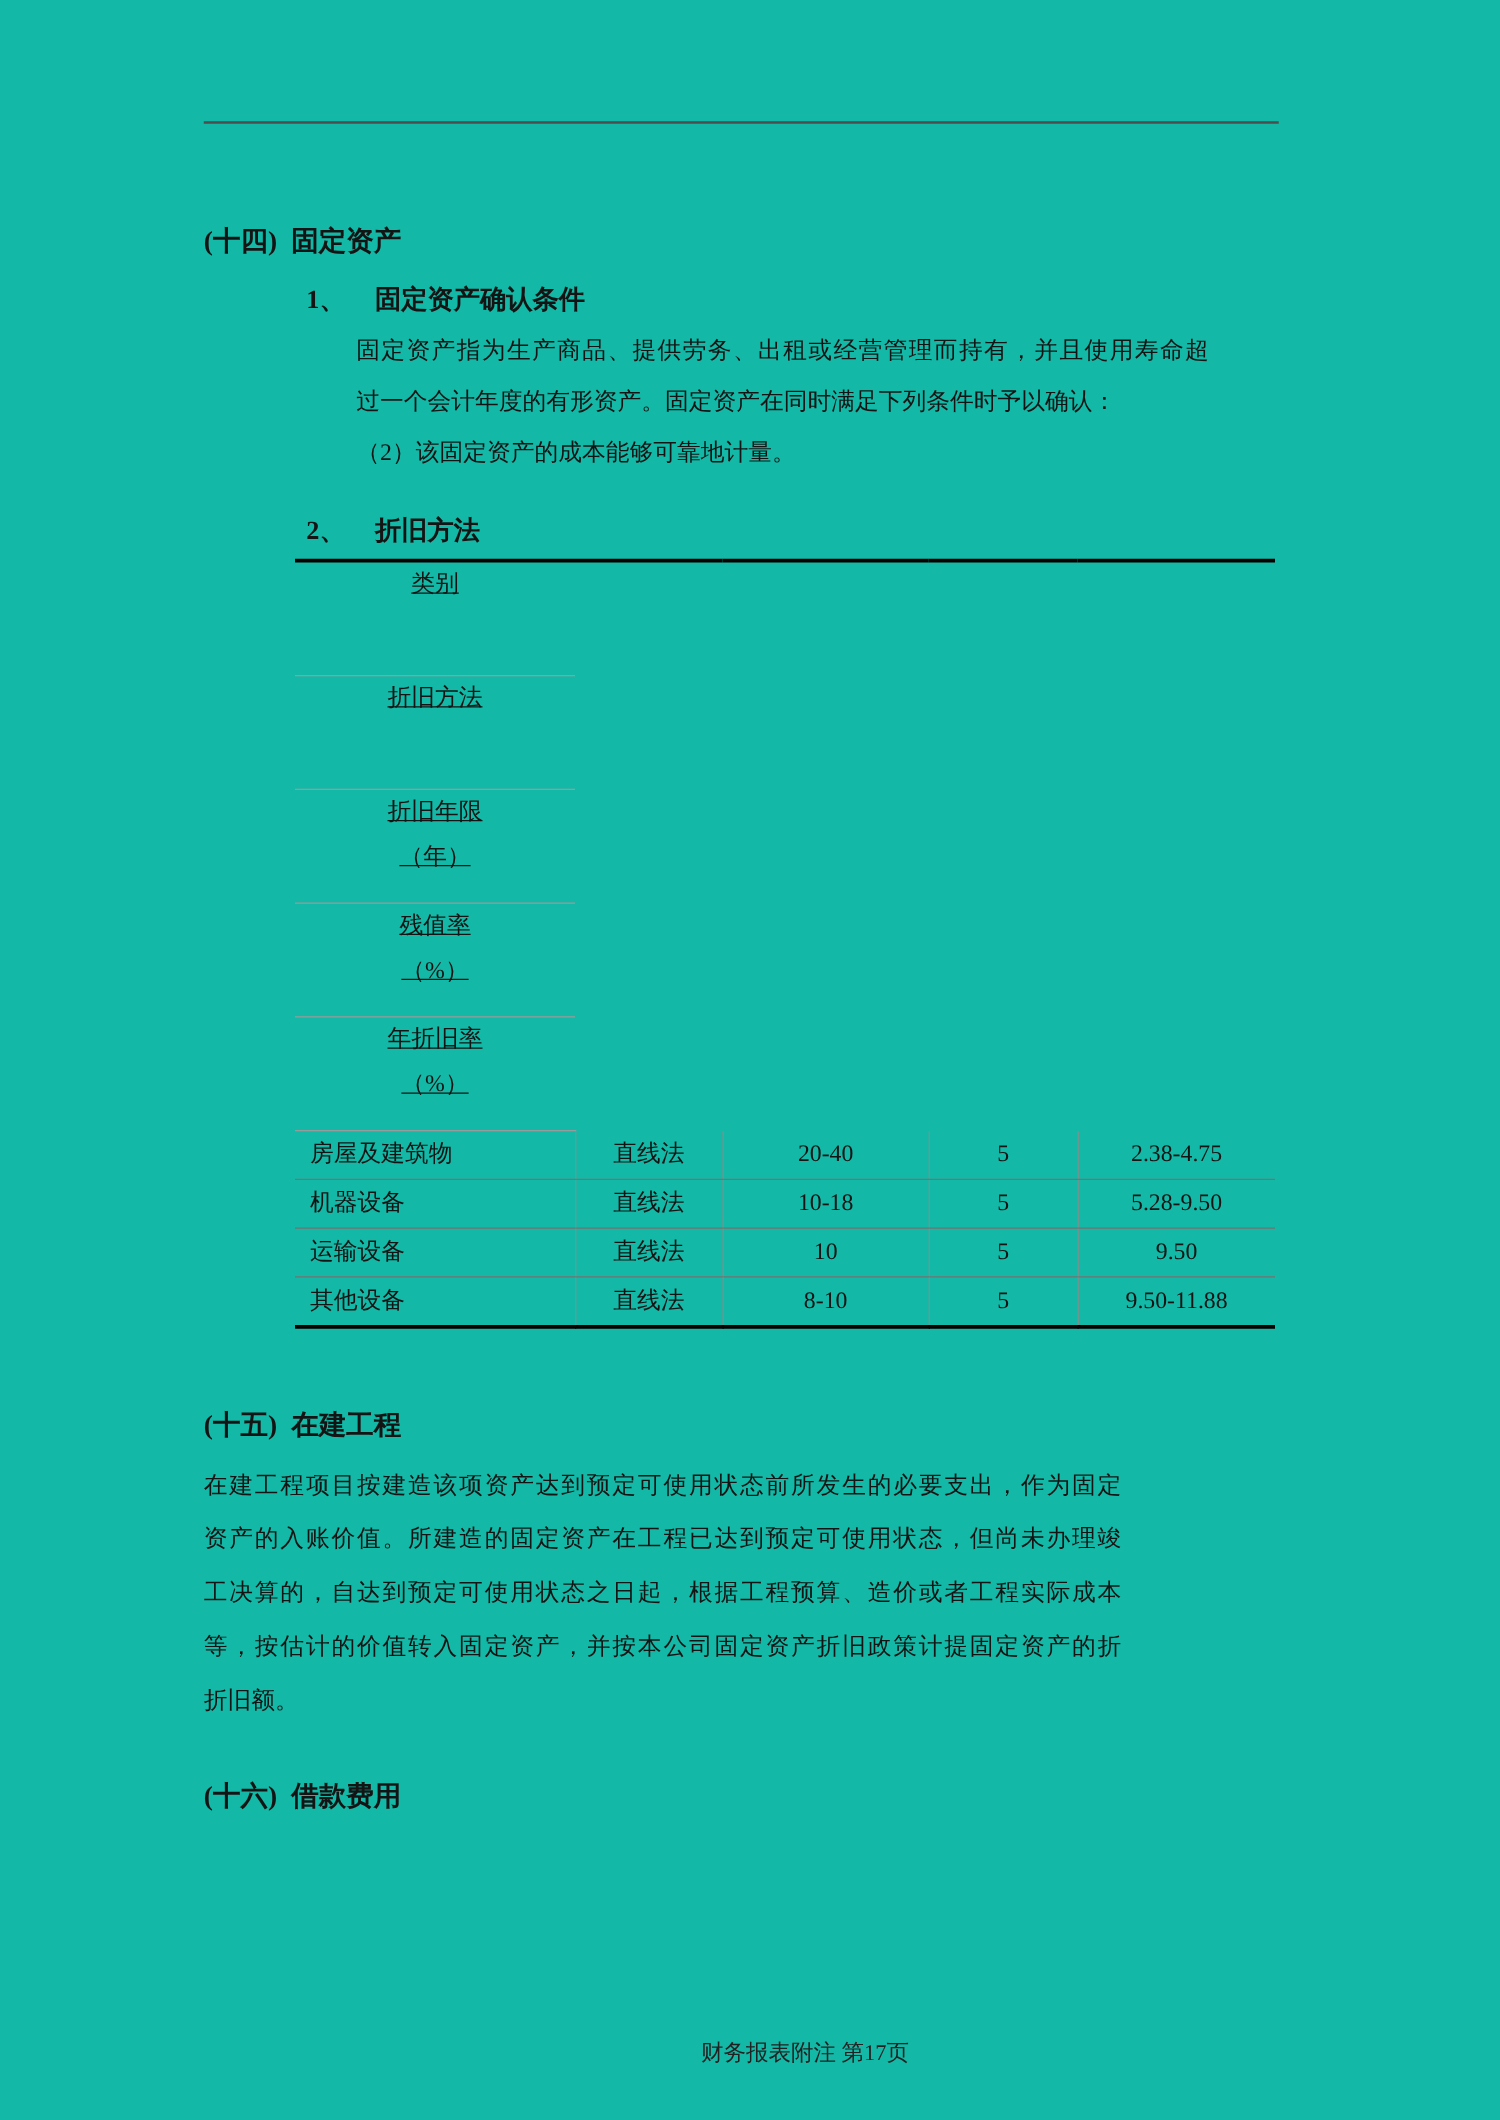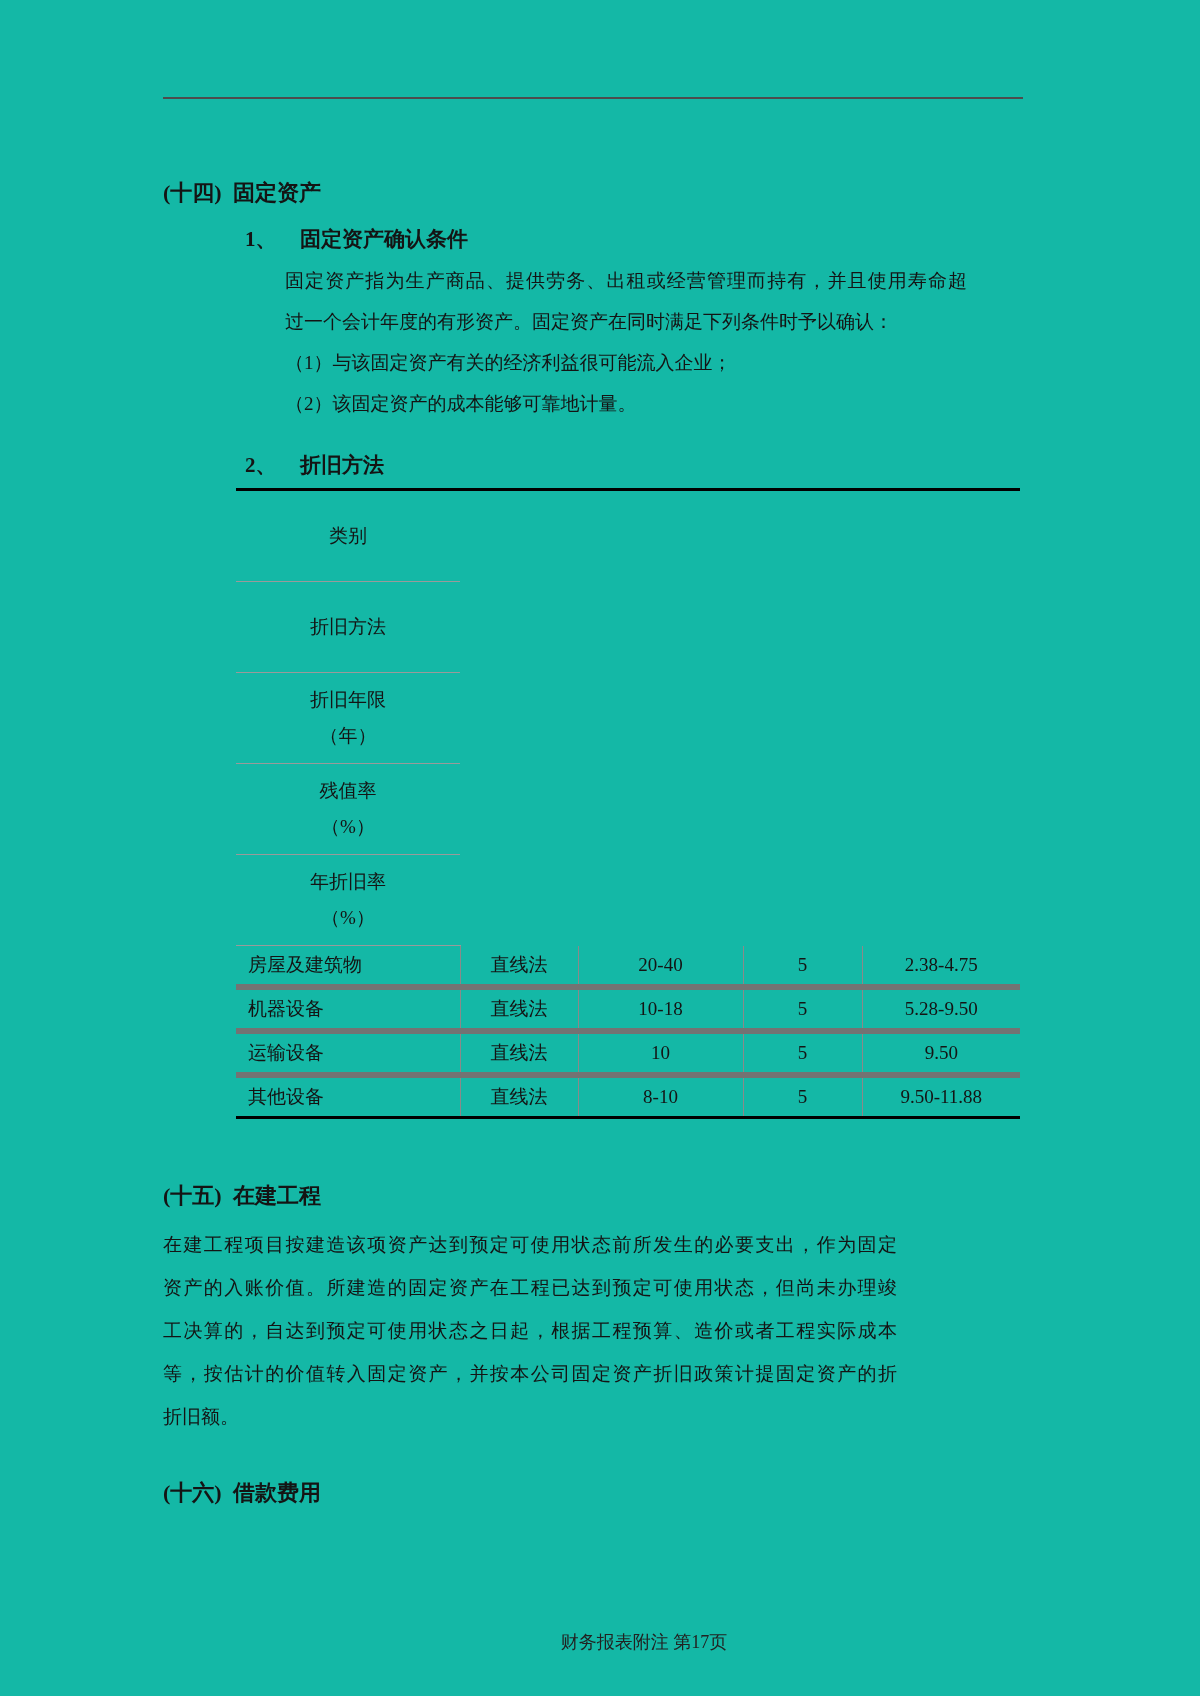--- a/index.html
+++ b/index.html
@@ -35,27 +35,27 @@
 
   table.dep{
     margin-left:73px;margin-top:8px;
     width:784px;
     border-collapse:collapse;
     border-top:3px solid #000;
     border-bottom:3px solid #000;
     font-size:19px;
   }
   table.dep th{font-weight:normal;height:90px;vertical-align:middle;padding:0;}
-  table.dep th .hcell{display:flex;flex-direction:column;justify-content:center;height:90px;}
+  table.dep th .hcell{display:flex;flex-direction:column;justify-content:flex-start;height:90px;text-decoration:underline;}
   table.dep th .hl{display:block;line-height:36px;text-align:center;}
   table.dep td{height:38px;line-height:38px;text-align:center;padding:0;}
   table.dep td:first-child{text-align:left;padding-left:12px;}
   table.dep th:not(:last-child),table.dep td:not(:last-child){border-right:1px solid #8a8a8a;}
   table.dep thead th{border-bottom:1px solid #9a9a9a;}
-  table.dep tbody tr:not(:last-child) td{border-bottom:6px solid #737373;}
+  table.dep tbody tr:not(:last-child) td{border-bottom:1px solid #737373;}
 
   .footer{
     position:absolute;left:0;top:1630px;width:1200px;
     text-align:center;font-size:18px;color:#222;padding-left:44px;
   }
 </style>
 </head>
 <body>
 
 <div class="page">
@@ -70,21 +70,20 @@
 
     <div class="sub-h first">
       <span class="num">1、</span>
       <span>固定资产确认条件</span>
     </div>
 
     <div class="para">
 
     <div class="pline">固定资产指为生产商品、提供劳务、出租或经营管理而持有，并且使用寿命超</div>
         <div class="pline short">过一个会计年度的有形资产。固定资产在同时满足下列条件时予以确认：</div>
-        <div class="pline short">（1）与该固定资产有关的经济利益很可能流入企业；</div>
         <div class="pline short">（2）该固定资产的成本能够可靠地计量。</div>
       </div>
 
     <div class="sub-h">
       <span class="num">2、</span>
       <span>折旧方法</span>
     </div>
 
 
     <table class="dep">

